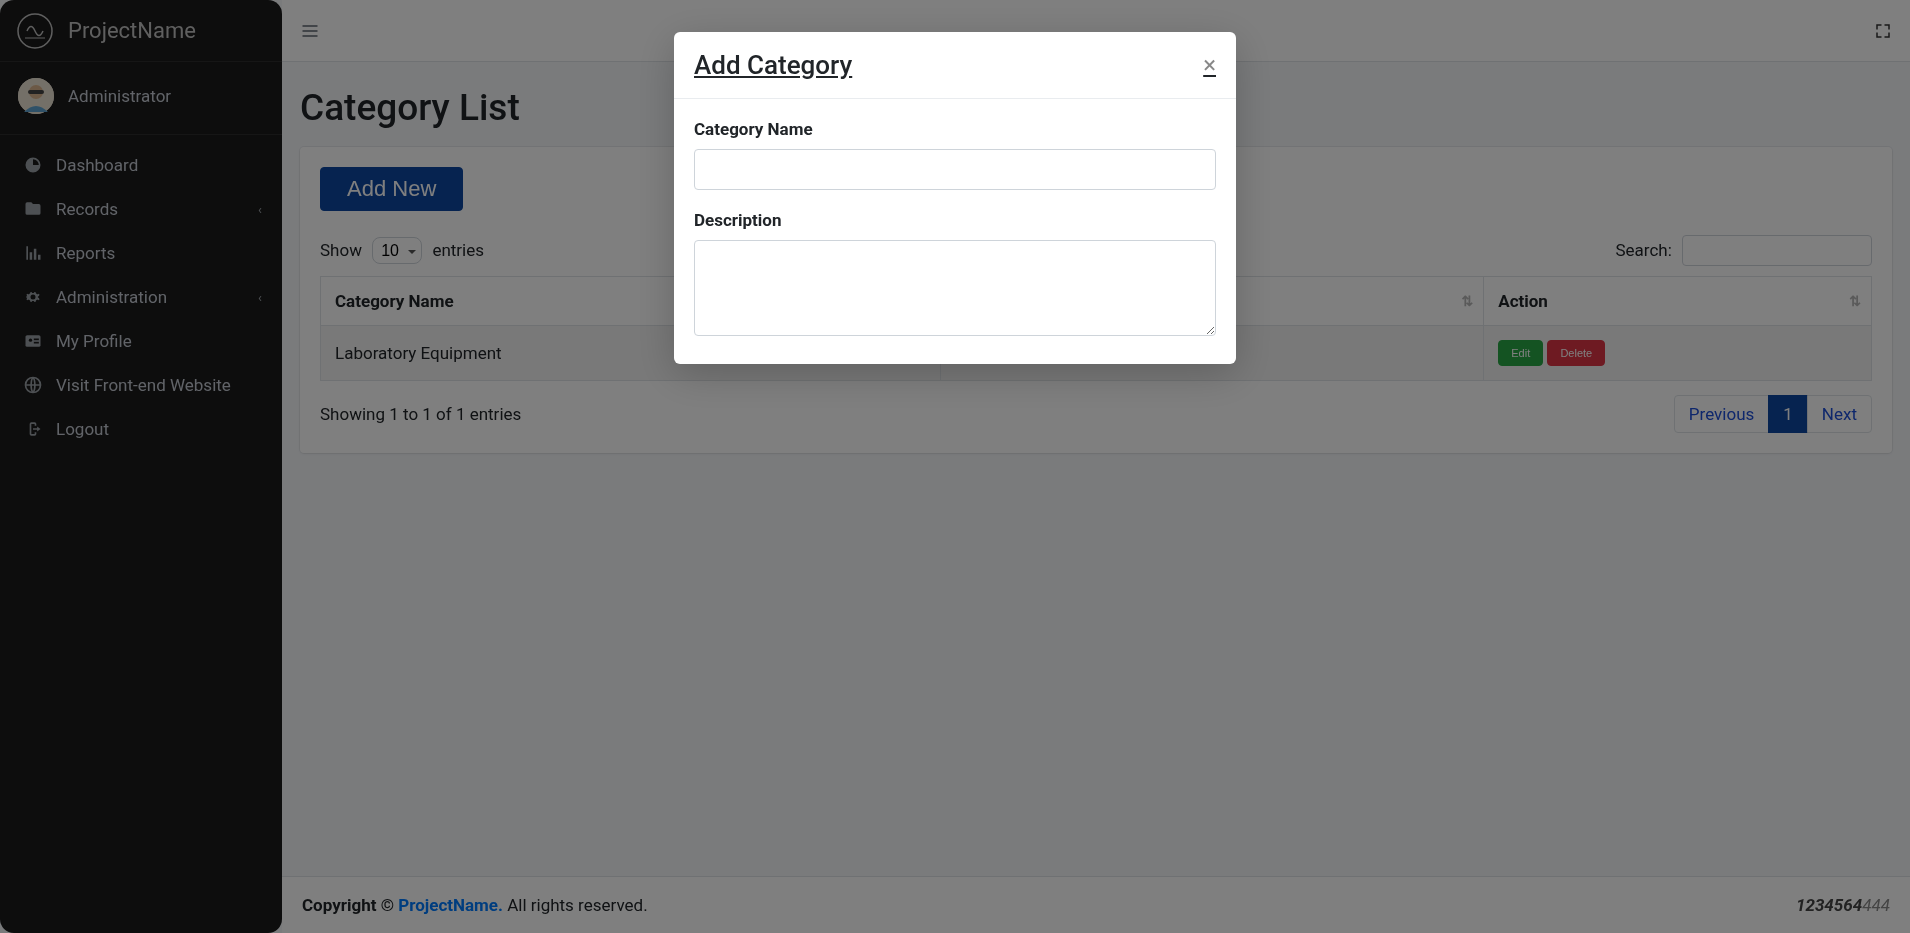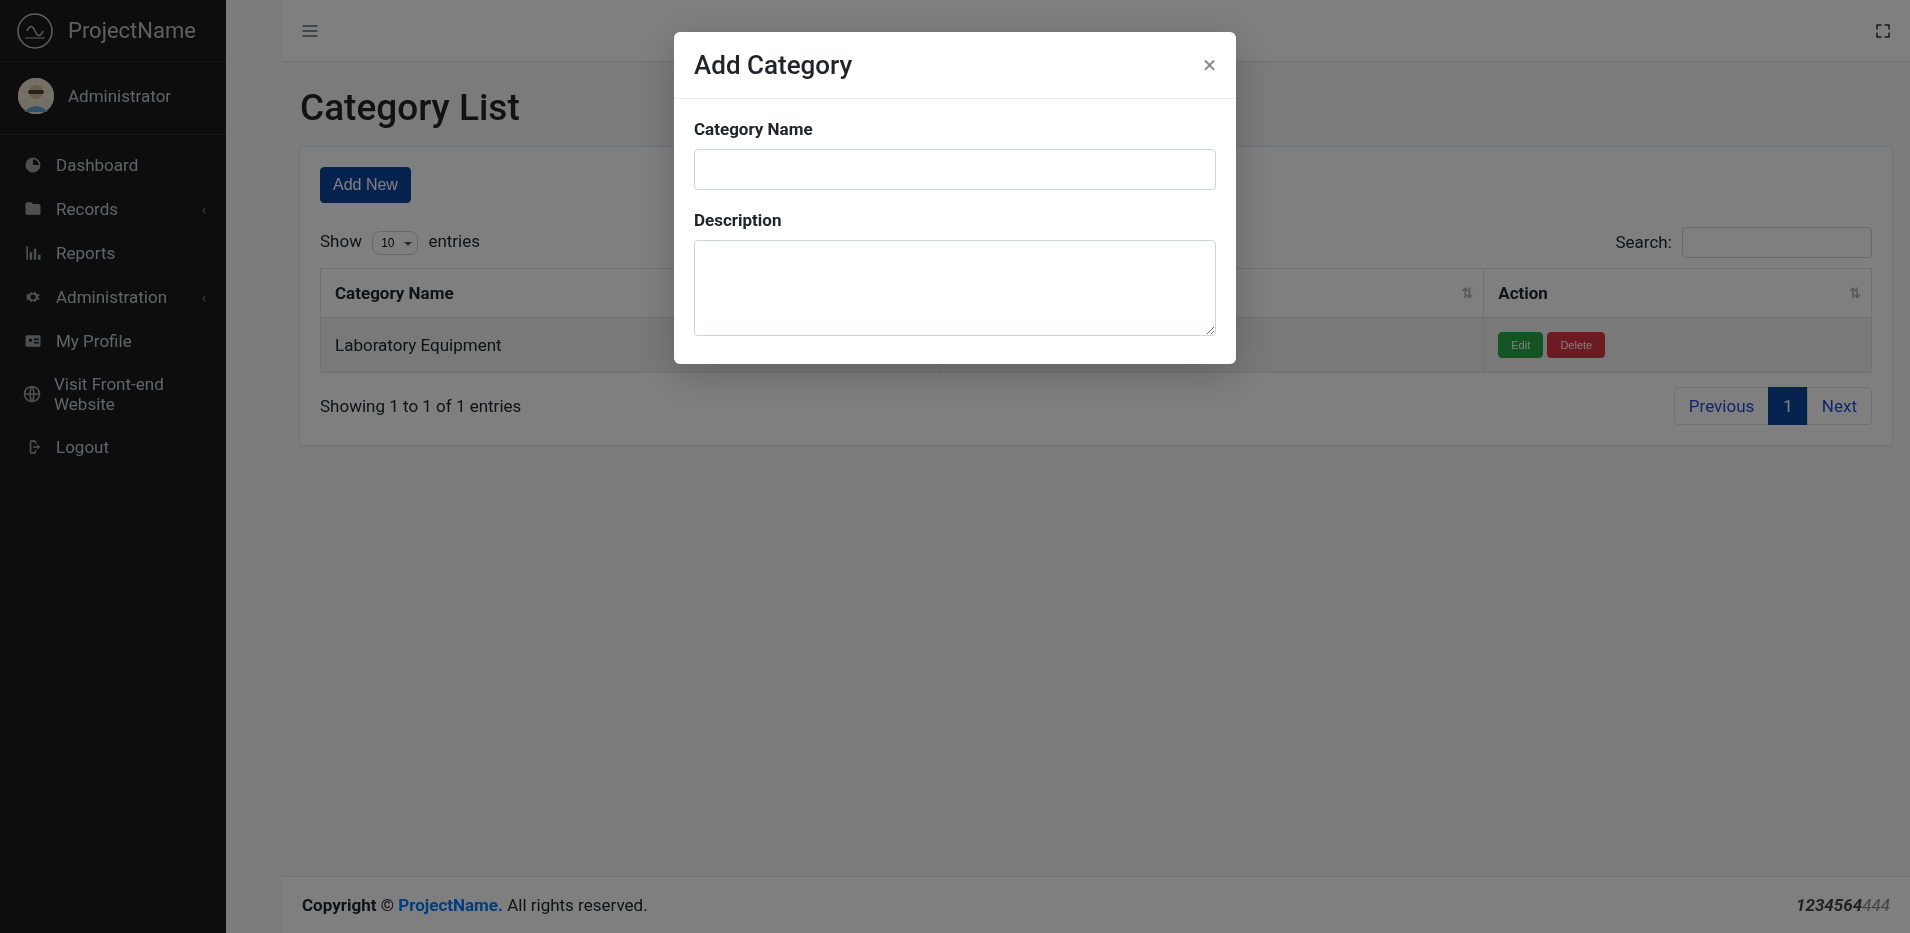--- a/index.html
+++ b/index.html
@@ -9,24 +9,25 @@
     font-size: 16px;
     color: #212529;
     background: #f4f6f9;
     overflow: hidden;
   }
 
   
   .sidebar {
     position: fixed;
     top: 0; left: 0; bottom: 0;
-    width: 226px;
+    width: 282px;
     background: #1a1a1a;
     color: #c2c7d0;
     z-index: 10;
+    border-radius: 14px;
   }
   .brand {
     display: flex;
     align-items: center;
     height: 62px;
     padding: 0 16px;
     border-bottom: 1px solid #2c2c2c;
     color: #bfbfbf;
   }
   .brand-logo {
@@ -97,36 +98,36 @@
   .page-title { font-size: 37px; font-weight: 500; margin: 6px 0 18px; }
 
   .card {
     background: #fff;
     border-radius: 4px;
     box-shadow: 0 0 0 1px rgba(0,0,0,0.05), 0 1px 3px rgba(0,0,0,0.06);
     padding: 20px;
   }
   .btn {
     display: inline-block;
-    padding: 8px 12px;
+    padding: 8px 26px;
     border-radius: 4px;
     border: 1px solid transparent;
-    font-size: 16px;
+    font-size: 22px;
     cursor: pointer;
     background: #fff;
   }
   .btn-primary { background: #0d47a1; border-color: #0d47a1; color: #fff; }
   .btn-blue    { background: #007bff; border-color: #007bff; color: #fff; }
   .btn-success { background: #28a745; border-color: #28a745; color: #fff; font-size: 11px; padding: 6px 12px;}
   .btn-danger  { background: #dc3545; border-color: #dc3545; color: #fff; font-size: 11px; padding: 6px 12px;}
   .btn-default { background: #fff; border-color: #ced4da; color: #444; }
 
   .table-controls { display: flex; justify-content: space-between; align-items: center; margin: 24px 0 10px; font-size: 17px; }
   .length-select {
-    font-size: 12px;
+    font-size: 16px;
     padding: 4px 22px 4px 8px;
     border: 1px solid #ced4da;
     border-radius: 8px;
     background: #fff;
     appearance: none;
     position: relative;
   }
   .length-wrap { position: relative; display:inline-block; margin: 0 6px; }
   .length-wrap::after {
     content:"";
@@ -214,20 +215,21 @@
     width: 562px;
     background: #fff;
     border-radius: 6px;
     z-index: 101;
     box-shadow: 0 10px 40px rgba(0,0,0,0.2);
   }
   .modal-header {
     display: flex; justify-content: space-between; align-items: center;
     padding: 18px 20px;
     border-bottom: 1px solid #e9ecef;
+    text-decoration: underline;
   }
   .modal-title { font-size: 26px; font-weight: 500; }
   .modal-close { color: #888; font-size: 24px; cursor: pointer; line-height: 1; }
   .modal-body { padding: 20px; }
   .form-group { margin-bottom: 20px; }
   .form-label { font-weight: 700; font-size: 17px; display: block; margin-bottom: 10px; }
   .form-control {
     width: 100%;
     border: 1px solid #ced4da;
     border-radius: 4px;

